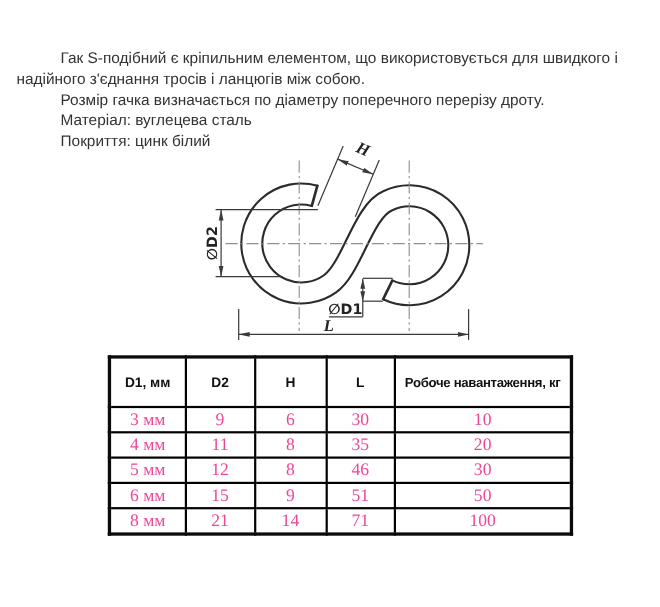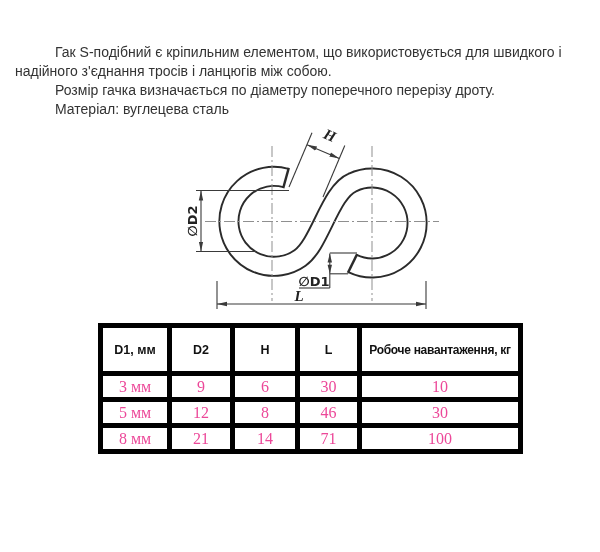--- a/index.html
+++ b/index.html
@@ -13,41 +13,42 @@
   }
   #drawing-svg{position:absolute;left:0;top:0;width:600px;height:552px;}
   .dim-label{font-family:"DejaVu Sans","Liberation Sans",sans-serif;font-size:13px;font-weight:600;fill:#222222;}
   .dim-letter{font-family:"Liberation Serif",serif;font-style:italic;font-size:15px;font-weight:600;fill:#222222;}
   table.spec{
     position:absolute;left:98px;top:323px;
     border-collapse:collapse;table-layout:fixed;
     border:3px solid #0b0b0b;
   }
   table.spec th,table.spec td{
-    border:5px solid #000000;text-align:center;vertical-align:middle;
+    border:2px solid #000000;text-align:center;vertical-align:middle;
     padding:0;overflow:hidden;
   }
   table.spec th{
     font-family:"Liberation Sans",sans-serif;font-size:12.5px;font-weight:bold;color:#111111;
     height:43px;white-space:nowrap;
   }
   table.spec th:last-child{font-size:12px;letter-spacing:-0.3px;}
   table.spec td{
     font-family:"Liberation Serif",serif;font-size:16px;color:#ec4899;height:21px;white-space:nowrap;
   }
 </style>
 </head>
 <body>
 
 <div id="page">
 
   <div class="intro-line" style="left:55px;top:44px;">Гак S-подібний є кріпильним елементом, що використовується для швидкого і</div>
   <div class="intro-line" style="left:15px;top:63px;">надійного з'єднання тросів і ланцюгів між собою.</div>
   <div class="intro-line" style="left:55px;top:101px;">Матеріал: вуглецева сталь</div>
   <div class="intro-line" style="left:55px;top:82px;">Розмір гачка визначається по діаметру поперечного перерізу дроту.</div>
+  <div class="intro-line" style="left:55px;top:120px;">Покриття: цинк білий</div>
 
   <svg id="drawing-svg" viewBox="0 0 600 552">
     <defs>
       <marker id="arr" viewBox="0 0 10 6" refX="10" refY="3" markerWidth="10" markerHeight="6" markerUnits="userSpaceOnUse" orient="auto-start-reverse">
         <path d="M10,3 L0,0.8 L0,5.2 Z" fill="#3a3a3a"></path>
       </marker>
     </defs>
 
     <g>
       <path d="M 286,178 A 45 45 0 1 0 300,258 C 320,244 330,192 352.5,182.5 A 45 45 0 1 1 352.5,263.5" fill="none" stroke="#2b2b2b" stroke-width="21" stroke-linecap="butt"></path>
@@ -113,25 +114,39 @@
     </thead>
     <tbody>
       <tr>
         <td>3 мм</td>
         <td>9</td>
         <td>6</td>
         <td>30</td>
         <td>10</td>
       </tr>
       <tr>
+        <td>4 мм</td>
+        <td>11</td>
+        <td>8</td>
+        <td>35</td>
+        <td>20</td>
+      </tr>
+      <tr>
         <td>5 мм</td>
         <td>12</td>
         <td>8</td>
         <td>46</td>
         <td>30</td>
+      </tr>
+      <tr>
+        <td>6 мм</td>
+        <td>15</td>
+        <td>9</td>
+        <td>51</td>
+        <td>50</td>
       </tr>
       <tr>
         <td>8 мм</td>
         <td>21</td>
         <td>14</td>
         <td>71</td>
         <td>100</td>
       </tr>
     </tbody>
   </table>

